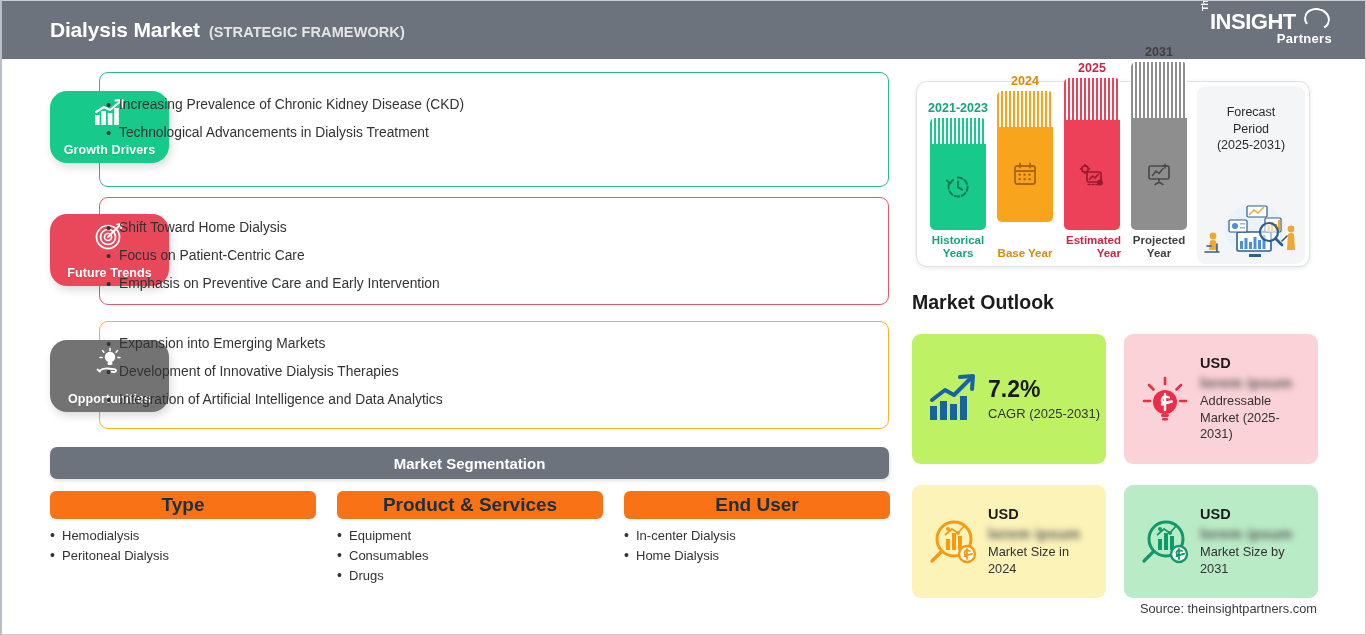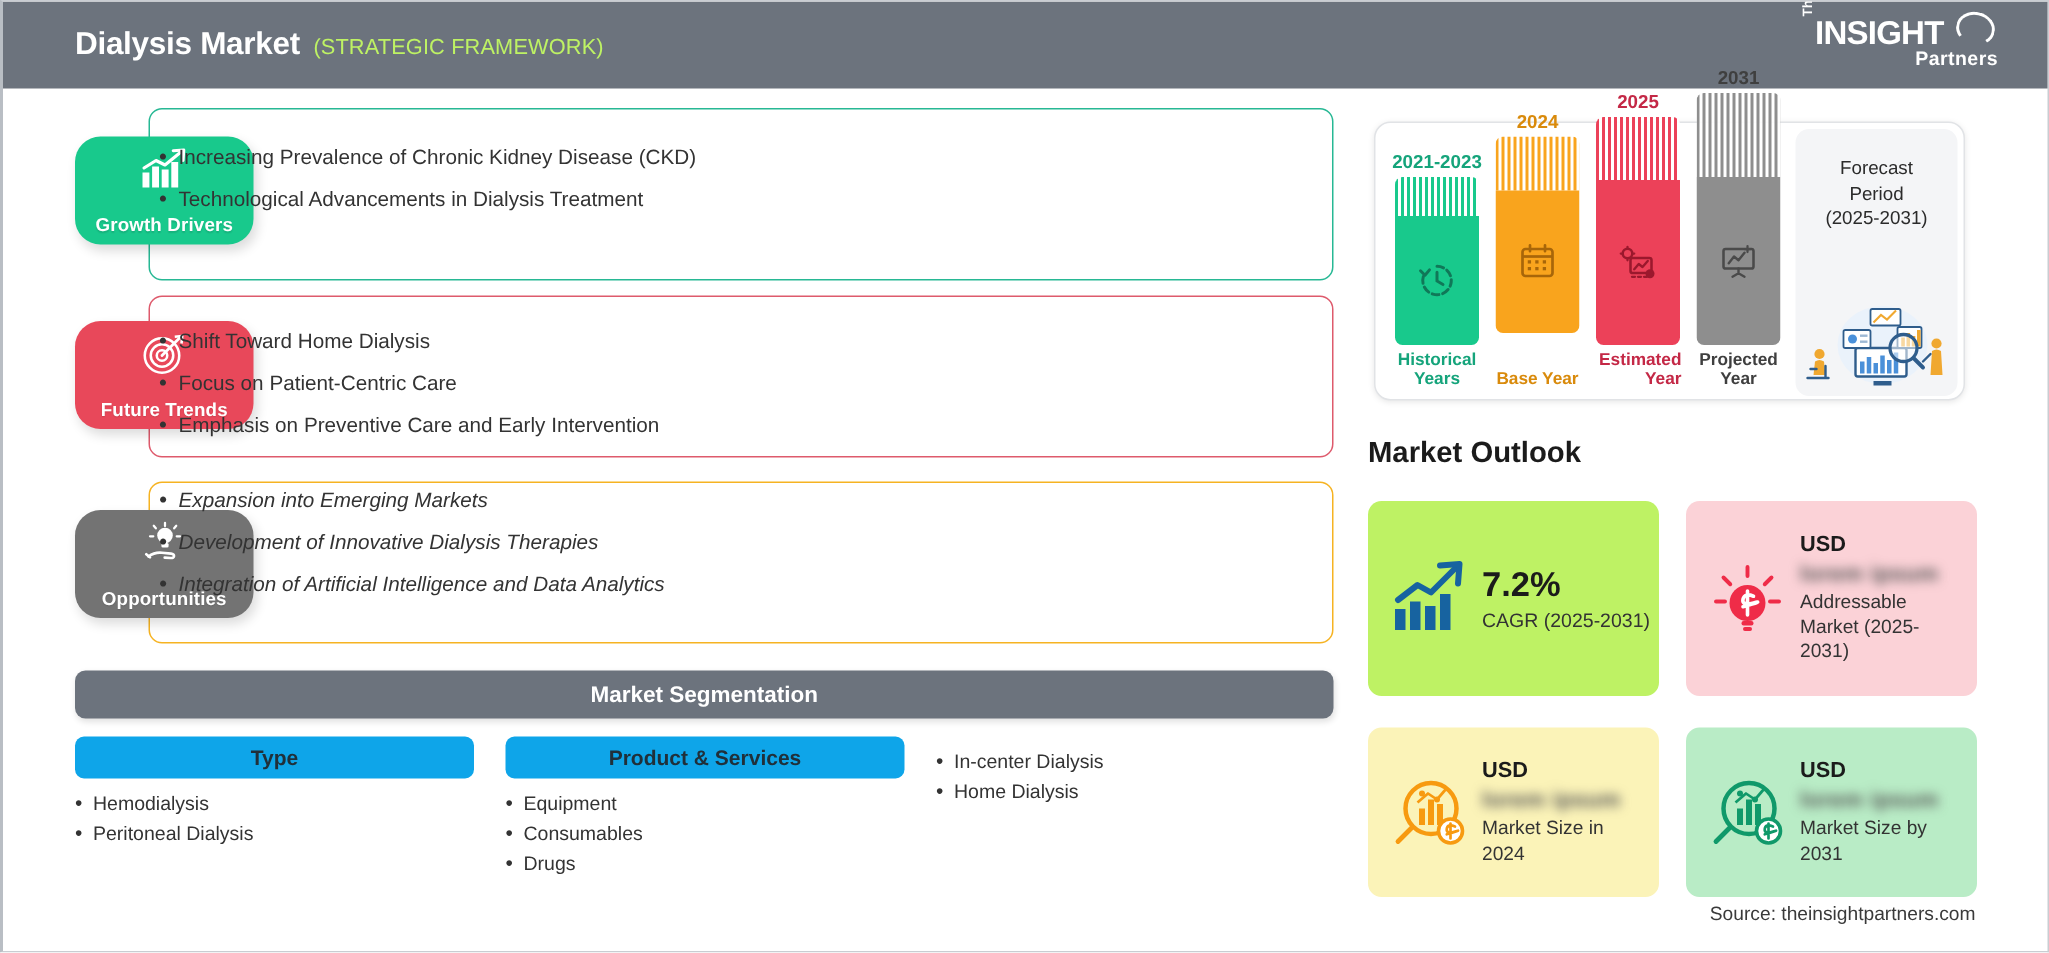--- a/index.html
+++ b/index.html
@@ -27,21 +27,21 @@
   }
   .header-title-wrap {
     margin-left: 48px;
     display: flex; align-items: baseline; gap: 9px;
   }
   .header-title {
     color: #ffffff; font-size: 21px; font-weight: bold;
     letter-spacing: -0.2px;
   }
   .header-sub {
-    color: #bef264; font-size: 14.5px; font-weight: normal;
+    color: #e5e5e5; font-size: 14.5px; font-weight: bold;
     letter-spacing: 0.1px;
   }
   .logo {
     position: absolute; right: 30px; top: 8px;
     width: 140px; height: 42px;
     color: #ffffff;
   }
   .logo-the {
     position: absolute; left: 2px; top: 2px;
     font-size: 9px; font-weight: bold;
@@ -114,42 +114,42 @@
     position: relative;
     padding-left: 13px;
   }
   .bullets li:before {
     content: "\2022";
     position: absolute; left: 0; top: -1px;
     font-size: 15px; color: #333333;
   }
   .bullets.b-green  { top: 97px; }
   .bullets.b-red    { top: 220px; }
-  .bullets.b-orange { top: 326px; font-style: italic; }
+  .bullets.b-orange { top: 336px; }
 
   
   .seg-header {
     position: absolute; left: 48px; top: 446px;
     width: 839px; height: 32px;
     background: #6c737d;
     border-radius: 7px;
     display: flex; align-items: center; justify-content: center;
     color: #ffffff; font-size: 15px; font-weight: bold;
     box-shadow: 1px 2px 4px rgba(0,0,0,0.12);
   }
   .seg-col { position: absolute; top: 490px; }
   .seg-col.c1 { left: 48px;  width: 266px; }
   .seg-col.c2 { left: 335px; width: 266px; }
   .seg-col.c3 { left: 622px; width: 266px; }
   .seg-title {
     width: 100%; height: 28px;
-    background: #0ea5e9;
+    background: #f97316;
     border-radius: 6px;
     display: flex; align-items: center; justify-content: center;
-    font-size: 14px; font-weight: bold; color: #20303a;
+    font-size: 19px; font-weight: bold; color: #20303a;
   }
   .seg-list { margin-top: 9px; }
   .seg-list li {
     list-style: none;
     font-size: 13px; color: #333333;
     margin-bottom: 5px;
     position: relative; padding-left: 12px;
   }
   .seg-list li:before {
     content: "\2022";
@@ -339,20 +339,21 @@
   <div class="seg-col c2">
     <div class="seg-title">Product &amp; Services</div>
     <ul class="seg-list">
       <li>Equipment</li>
       <li>Consumables</li>
       <li>Drugs</li>
     </ul>
   </div>
 
   <div class="seg-col c3">
+    <div class="seg-title">End User</div>
     <ul class="seg-list">
       <li>In-center Dialysis</li>
       <li>Home Dialysis</li>
     </ul>
   </div>
 
   <div class="timeline">
     <div class="bars">
 
       <div class="bar-item" id="bar0" style="left:0px;">

